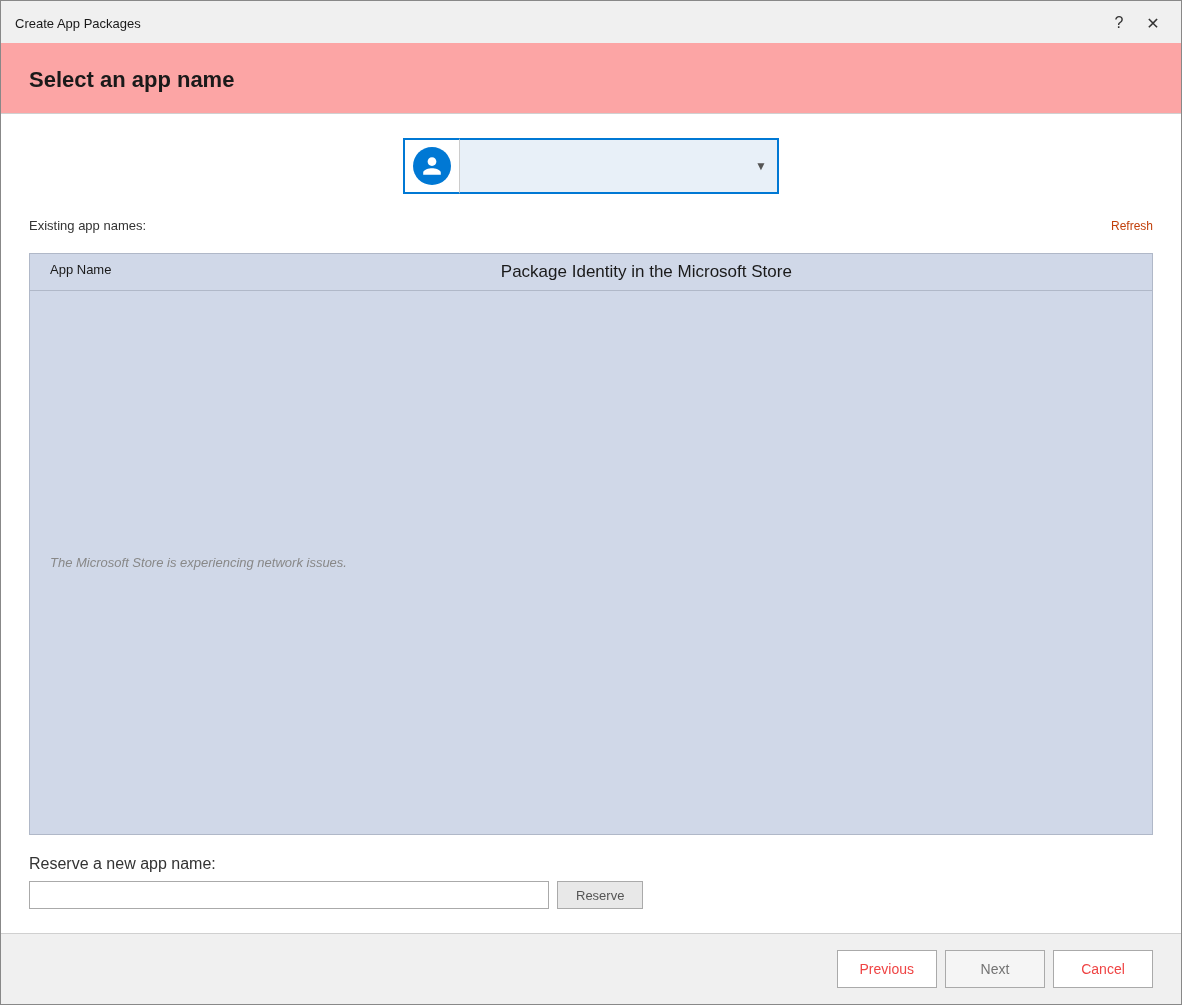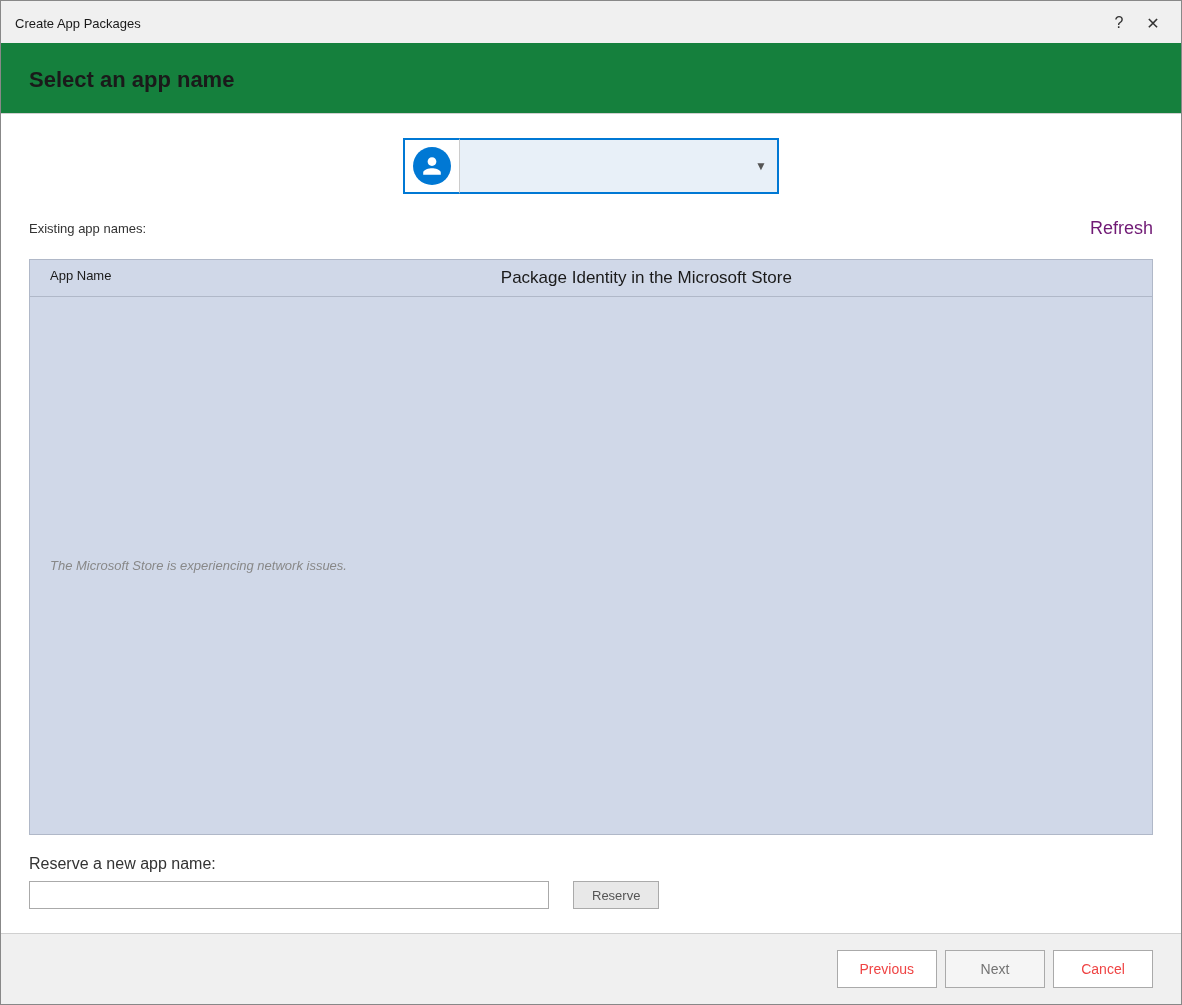--- a/index.html
+++ b/index.html
@@ -48,21 +48,21 @@
       color: #333;
       width: 28px;
       height: 24px;
       display: flex;
       align-items: center;
       justify-content: center;
       border-radius: 2px;
     }
 
     .page-header {
-      background: #15803d;
+      background: #fca5a5;
       padding: 24px 28px 20px 28px;
       border-bottom: 1px solid #d0d0d0;
     }
     .page-title {
       font-size: 22px;
       font-weight: 600;
       color: #1a1a1a;
     }
 
     .content {
@@ -126,23 +126,23 @@
       display: flex;
       align-items: center;
       justify-content: space-between;
       margin-bottom: 20px;
     }
     .section-label {
       font-size: 13px;
       color: #333;
     }
     .refresh-link {
-      color: #701a75;
-      cursor: pointer;
-      font-size: 18px;
+      color: #c2410c;
+      cursor: pointer;
+      font-size: 12px;
       text-decoration: none;
       background: none;
       border: none;
     }
 
     .table-container {
       border: 1px solid #b0b8c8;
       background: #d0d8e8;
       flex: 1;
       min-height: 340px;
@@ -186,21 +186,21 @@
       margin-top: 20px;
     }
     .reserve-label {
       font-size: 16px;
       color: #333;
       margin-bottom: 8px;
     }
     .reserve-row {
       display: flex;
       align-items: flex-start;
-      gap: 24px;
+      gap: 8px;
     }
     .reserve-input {
       width: 520px;
       height: 28px;
       border: 1px solid #aaa;
       padding: 0 6px;
       font-size: 13px;
       background: white;
       outline: none;
     }

